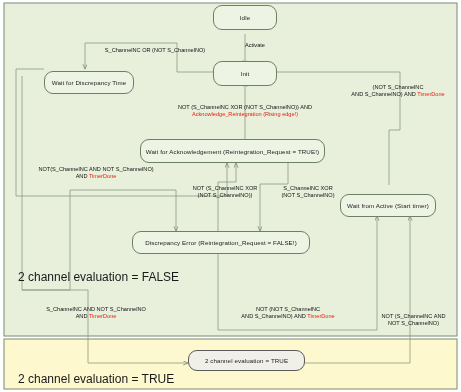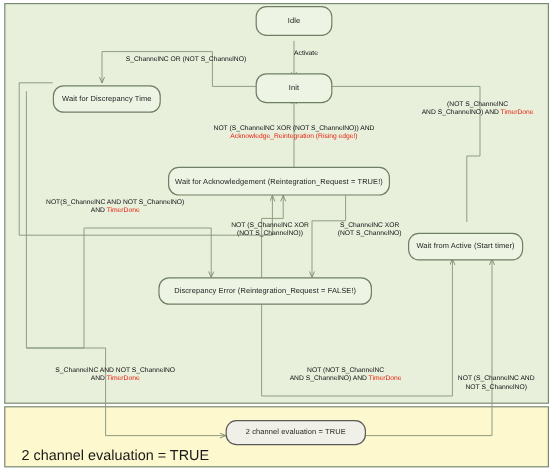--- a/index.html
+++ b/index.html
@@ -130,16 +130,17 @@
   <div class="edge-label" style="left:212px;top:306px;width:152px;">
     <div>NOT (NOT S_ChannelNC</div>
     <div><span>AND S_ChannelNO) AND </span><span class="hl">TimerDone</span></div>
   </div>
 
   <div class="edge-label" style="left:366px;top:313px;width:95px;">
     <div>NOT (S_ChannelNC AND</div>
     <div>NOT S_ChannelNO)</div>
   </div>
 
+  <div class="panel-title" style="left:18px;top:270px;">2 channel evaluation = FALSE</div>
 
   <div class="panel-title" style="left:18px;top:372px;">2 channel evaluation = TRUE</div>
 
 </div>
 
 </body></html>

